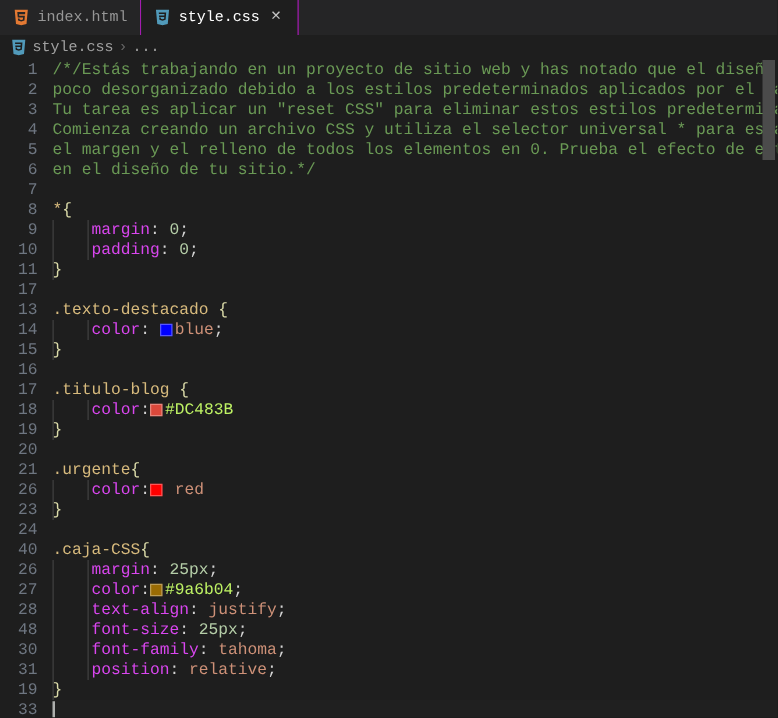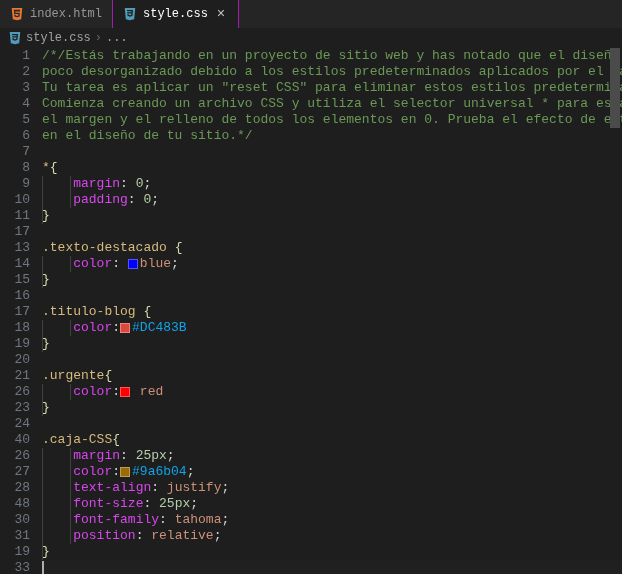--- a/index.html
+++ b/index.html
@@ -87,21 +87,21 @@
     position:absolute; left:0; top:0; bottom:0; width:1px; background:#404040;
   }
   .indent-guide.g2 { left: 28px; }
   
   .tk-comment { color:#6a9955; }
   .tk-sel     { color:#d7ba7d; }
   .tk-brace   { color:#dcdcaa; }
   .tk-prop    { color:#d946ef; }
   .tk-punc    { color:#d4d4d4; }
   .tk-num     { color:#b5cea8; }
-  .tk-str     { color:#0ea5e9; }
+  .tk-str     { color:#bef264; }
   .tk-keyval  { color:#ce9178;text-align:right; } 
   
   .swatch {
     display:inline-block; width:10px; height:10px;
     border:1px solid #ffffff55; margin-right:2px; vertical-align:middle;
   }
   
   .current-line { background:#2a2a2a30; }
   .cursor {
     display:inline-block; width:2px; height:14px; background:#aeafad; vertical-align:middle;

